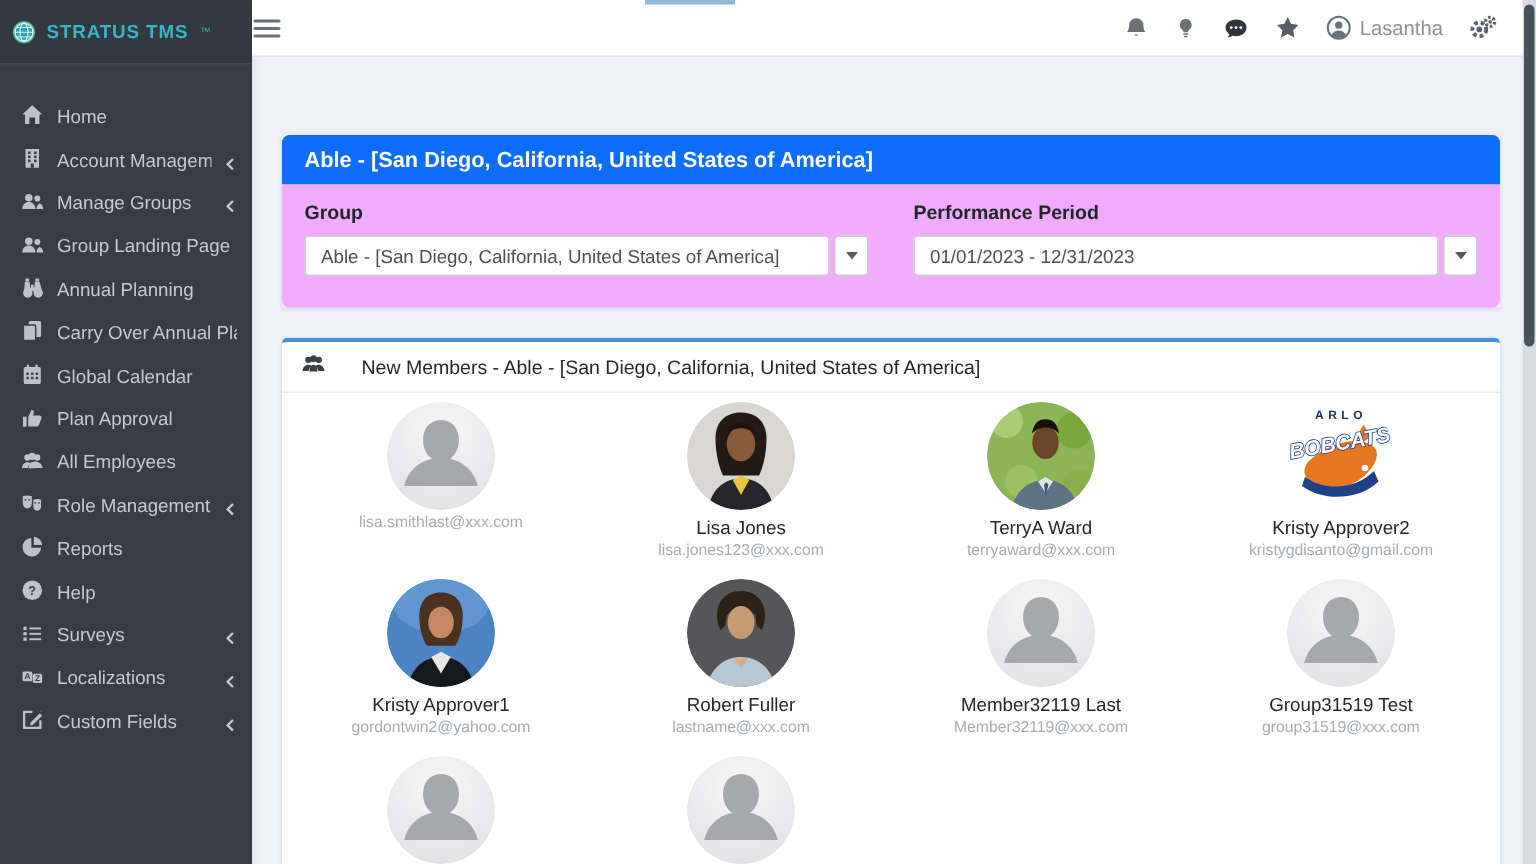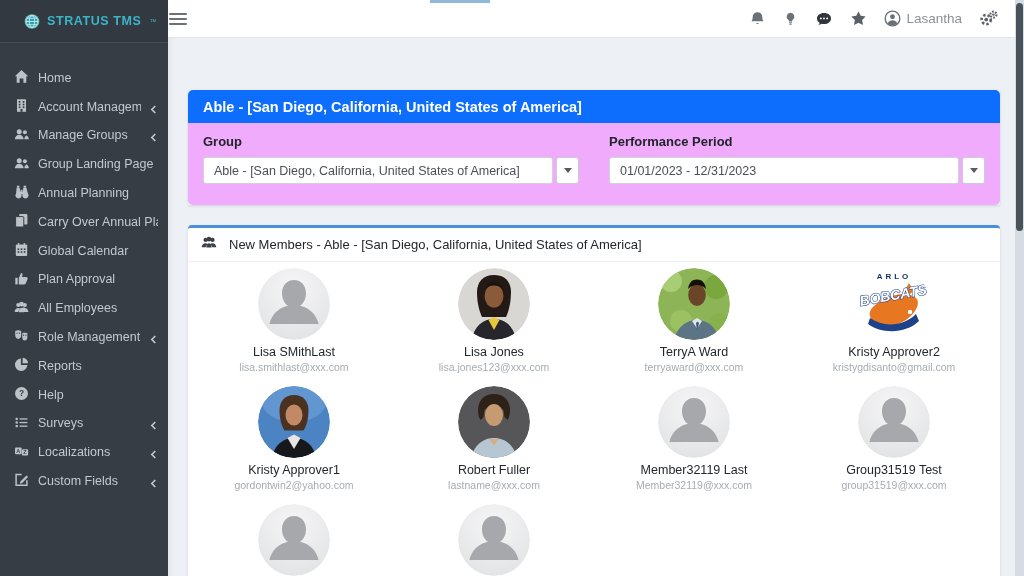--- a/index.html
+++ b/index.html
@@ -1,21 +1,21 @@
 <!DOCTYPE html>
 <html><head>
 <meta charset="utf-8">
 <style>
   html,body{margin:0;padding:0;width:1024px;height:576px;overflow:hidden;
     font-family:"Liberation Sans","DejaVu Sans",sans-serif;background:#edf0f4;}
   .app{position:relative;width:1024px;height:576px;overflow:hidden;background:#edf0f4;}
 
   
   .sidebar{position:absolute;left:0;top:0;width:168px;height:576px;background:#363d44;z-index:10;}
-  .brand{height:42px;display:flex;align-items:center;gap:7px;padding-left:24px;
+  .brand{height:42px;display:flex;align-items:center;gap:7px;padding-left:8px;
     border-bottom:1px solid #444b52;background:#333940;}
   .brand-name{color:#3cb4c7;font-weight:bold;font-size:12.5px;letter-spacing:.6px;white-space:nowrap;}
   .tm{color:#3cb4c7;font-size:7px;vertical-align:top;margin-left:1px;}
   .menu{padding-top:13px;}
   .menu-item{height:28.8px;display:flex;align-items:flex-end;gap:9px;padding:0 10px 0 13px;
     color:#c3c9cf;font-size:12.5px;cursor:pointer;}
   .mi-icon{width:16px;height:16px;flex:0 0 16px;display:flex;align-items:center;justify-content:center;}
   .mi-icon svg{display:block;}
   .mi-label{flex:1;white-space:nowrap;overflow:hidden;}
   .chev{flex:0 0 8px;display:flex;align-items:center;}
@@ -50,21 +50,21 @@
   .sel-value{flex:1;height:25px;border:1px solid #ced3d8;border-radius:3px;background:#fff;
     display:flex;align-items:center;padding:0 10px;font-size:12.5px;color:#4a5056;
     white-space:nowrap;overflow:hidden;cursor:pointer;}
   .sel-btn{width:21px;margin-left:3px;border:1px solid #c8cdd2;border-radius:3px;background:#fff;
     display:flex;align-items:center;justify-content:center;cursor:pointer;}
   .caret{width:0;height:0;border-left:4px solid transparent;border-right:4px solid transparent;
     border-top:5px solid #555b61;}
 
   .card2{position:absolute;left:20px;top:187px;right:24px;height:420px;background:#fff;
     border-top:3px solid #4a90d9;border-radius:4px;box-shadow:0 1px 3px rgba(0,0,0,.12);}
-  .card2-header{display:flex;align-items:center;gap:12px;padding:8px 13px;font-size:13px;
+  .card2-header{display:flex;align-items:center;gap:24px;padding:8px 13px;font-size:13px;
     color:#23272b;border-bottom:1px solid #eceff1;}
   .grid{display:grid;grid-template-columns:repeat(4,1fr);padding:0 6px;}
   .mcell{text-align:center;padding:6px 6px 7px;}
   .avatar{width:72px;height:72px;margin:0 auto;border-radius:50%;overflow:hidden;}
   .avatar svg{display:block;}
   .mname{margin-top:5px;font-size:12.5px;color:#23272b;line-height:14px;}
   .memail{margin-top:2px;font-size:10.5px;color:#a6acb1;line-height:12px;}
 </style>
 </head>
 <body>
@@ -423,21 +423,20 @@
 
         <div class="mcell">
           <div class="avatar">
             <svg width="72" height="72" viewBox="0 0 72 72">
                 <g clip-path="url(#avc)">
                   <rect width="72" height="72" fill="url(#avg)"></rect>
                   <path d="M36 12c-7.2 0-12 5.6-12 13.2 0 5.4 2.4 10.4 6 12.6-9.4 2-16.4 8.8-18.6 18.2h49.2C58.4 46.6 51.4 39.8 42 37.8c3.6-2.2 6-7.2 6-12.6C48 17.6 43.2 12 36 12z" fill="#a6a8ab"></path>
                 </g>
               </svg>
           </div>
-          <div class="mname">Lisa SMithLast</div>
           <div class="memail">lisa.smithlast@xxx.com</div>
         </div>
 
         <div class="mcell">
           <div class="avatar">
             <svg width="72" height="72" viewBox="0 0 72 72">
                 <g clip-path="url(#avc)">
                   <rect width="72" height="72" fill="#d8d7d4"></rect>
                   <path d="M36 7c-11 0-17 7-17 17 0 12 3 21 5 25h24c2-4 5-13 5-25 0-10-6-17-17-17z" fill="#231a16"></path>
                   <ellipse cx="36" cy="28" rx="9.5" ry="11.5" fill="#8a5a3b"></ellipse>

